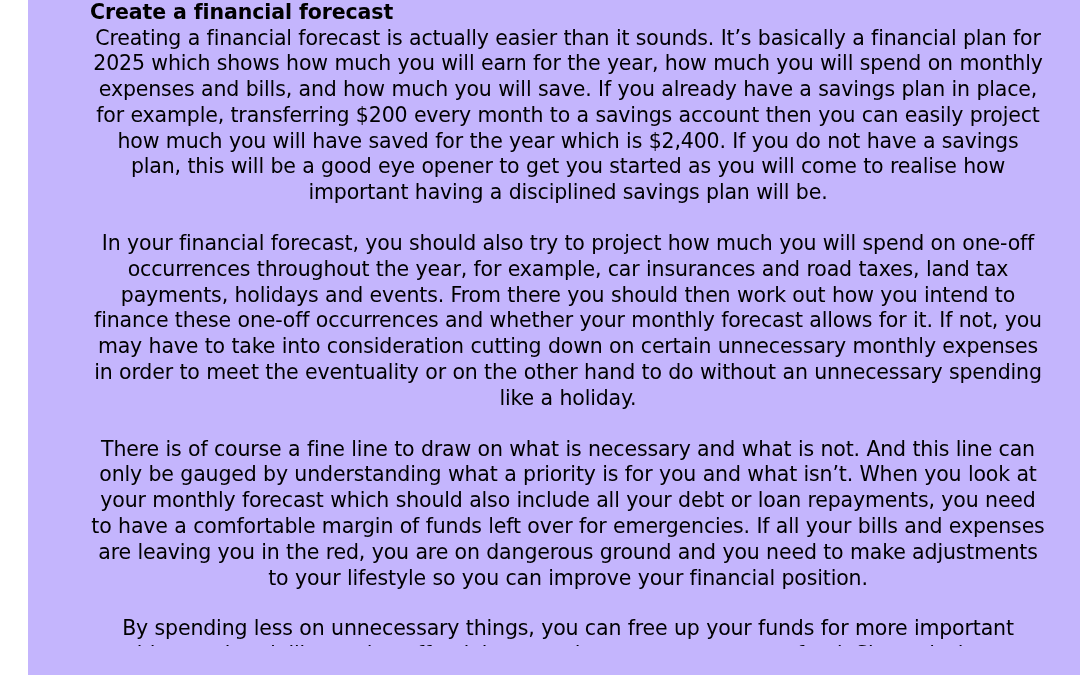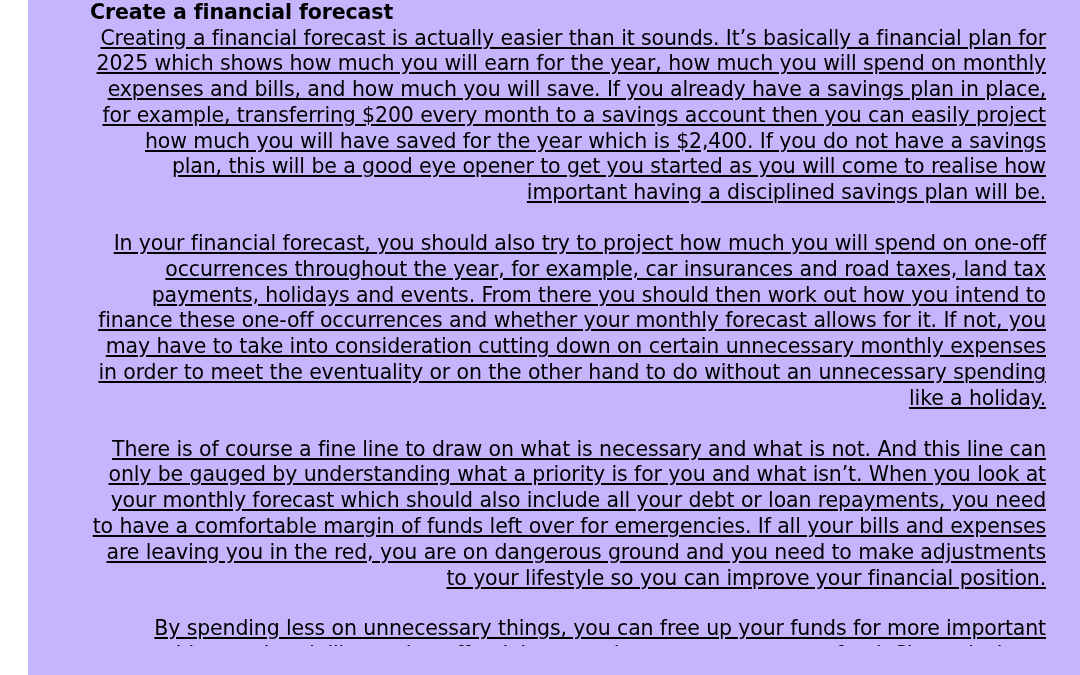--- a/index.html
+++ b/index.html
@@ -34,23 +34,22 @@
     letter-spacing: -0.1px;
   }
   .heading-clipped {
     margin-top: -5px;
   }
   p.para {
     font-size: 20.5px;
     line-height: 25.8px;
     margin: 0;
     letter-spacing: -0.15px;
-    text-align: right;
+    text-align: center;
     word-spacing: 0.1px;
-    text-decoration: underline;
   }
   .gap {
     height: 25px;
   }
   .clip-bottom {
     max-height: 30px;
     overflow: hidden;
   }
 </style>
 </head>

